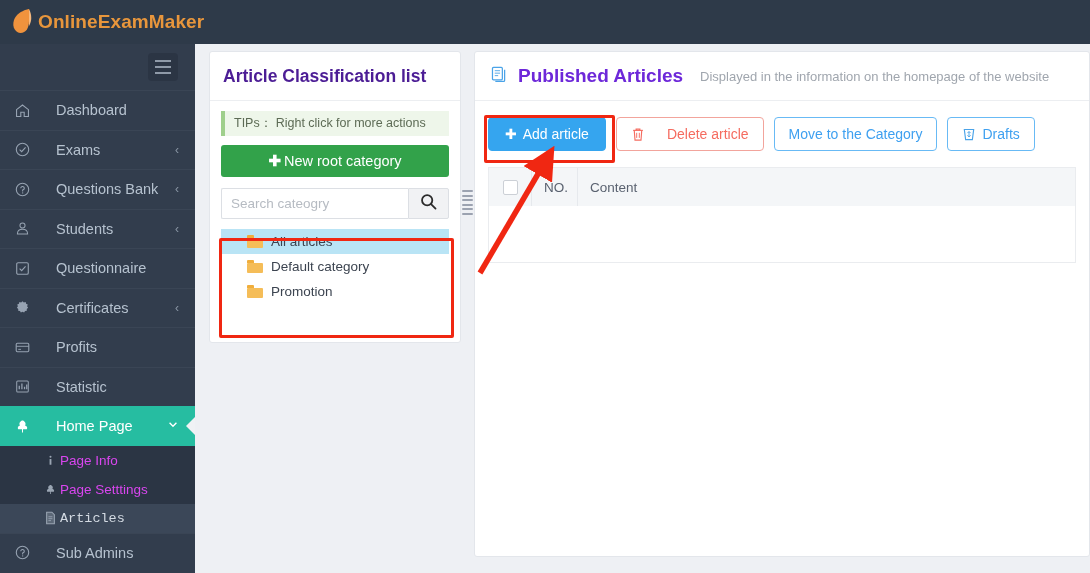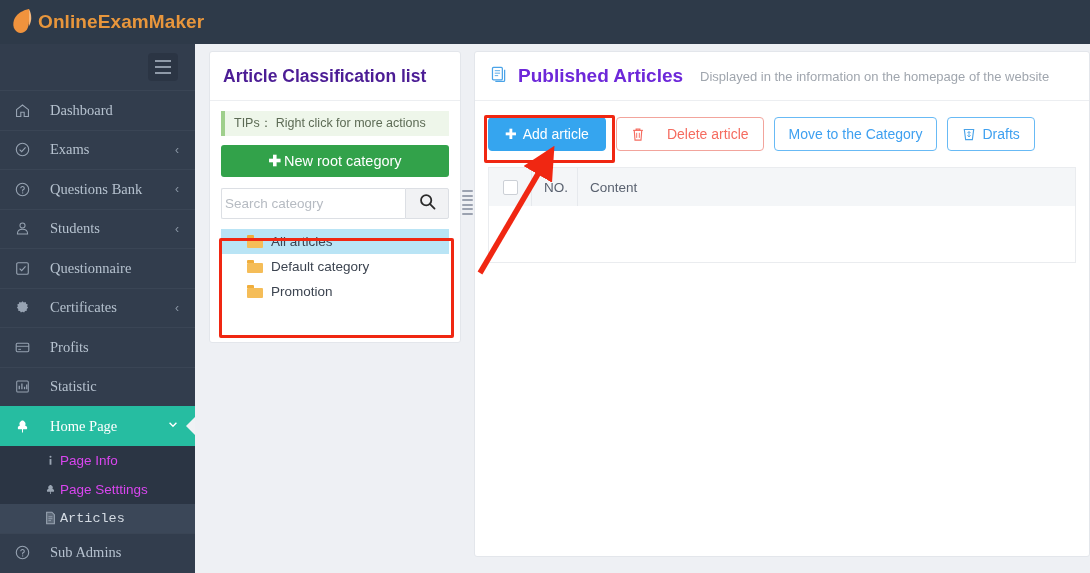--- a/index.html
+++ b/index.html
@@ -41,21 +41,21 @@
   .nav-item {
     height: 39.5px; display: flex; align-items: center;
     color: #b6c2cf; font-size: 14.5px;
     border-top: 1px solid #3a4555;
     padding-left: 14px; position: relative;
   }
   .nav-item .ico {
     width: 24px; display: inline-flex; align-items: center; justify-content: flex-start;
     color: #97a3b2; flex: none;
   }
-  .nav-item .lbl { margin-left: 12px; font-family: Liberation Serif, serif; }
+  .nav-item .lbl { margin-left: 18px; }
   .nav-item .caret {
     position: absolute; right: 16px; top: 50%; transform: translateY(-50%);
     color: #8a96a5; font-size: 12px;
   }
   .nav-item.active {
     background: #26bda1; color: #ffffff; border-top-color: #26bda1;
   }
   .nav-item.active .ico { color: #ffffff; }
   .nav-item.active .caret { color: #ffffff; }
   .nav-item.active::after {
@@ -89,21 +89,21 @@
   }
   .new-root {
     margin-top: 9px; height: 32px; background: #32a24a; border-radius: 3px;
     display: flex; align-items: center; justify-content: center;
     color: #fff; font-size: 14.5px;
   }
   .new-root .plus { font-size: 15px; margin-right: 3px; font-weight: bold; }
   .search-row { margin-top: 11px; display: flex; height: 31px; }
   .search-input {
     flex: 1; border: 1px solid #dcdfe4; border-right: none; border-radius: 2px 0 0 2px;
-    padding-left: 3px; font-size: 13.5px; color: #9aa0a8; background: #fff;
+    padding-left: 9px; font-size: 13.5px; color: #9aa0a8; background: #fff;
     font-family: "Liberation Sans", sans-serif; outline: none;
   }
   .search-input::placeholder { color: #b6bbc2; }
   .search-btn {
     width: 44px; border: 1px solid #dcdfe4; background: #f1f2f4;
     border-radius: 0 2px 2px 0; display: flex; align-items: center; justify-content: center;
   }
 
   
   .tree { margin-top: 10px; }

